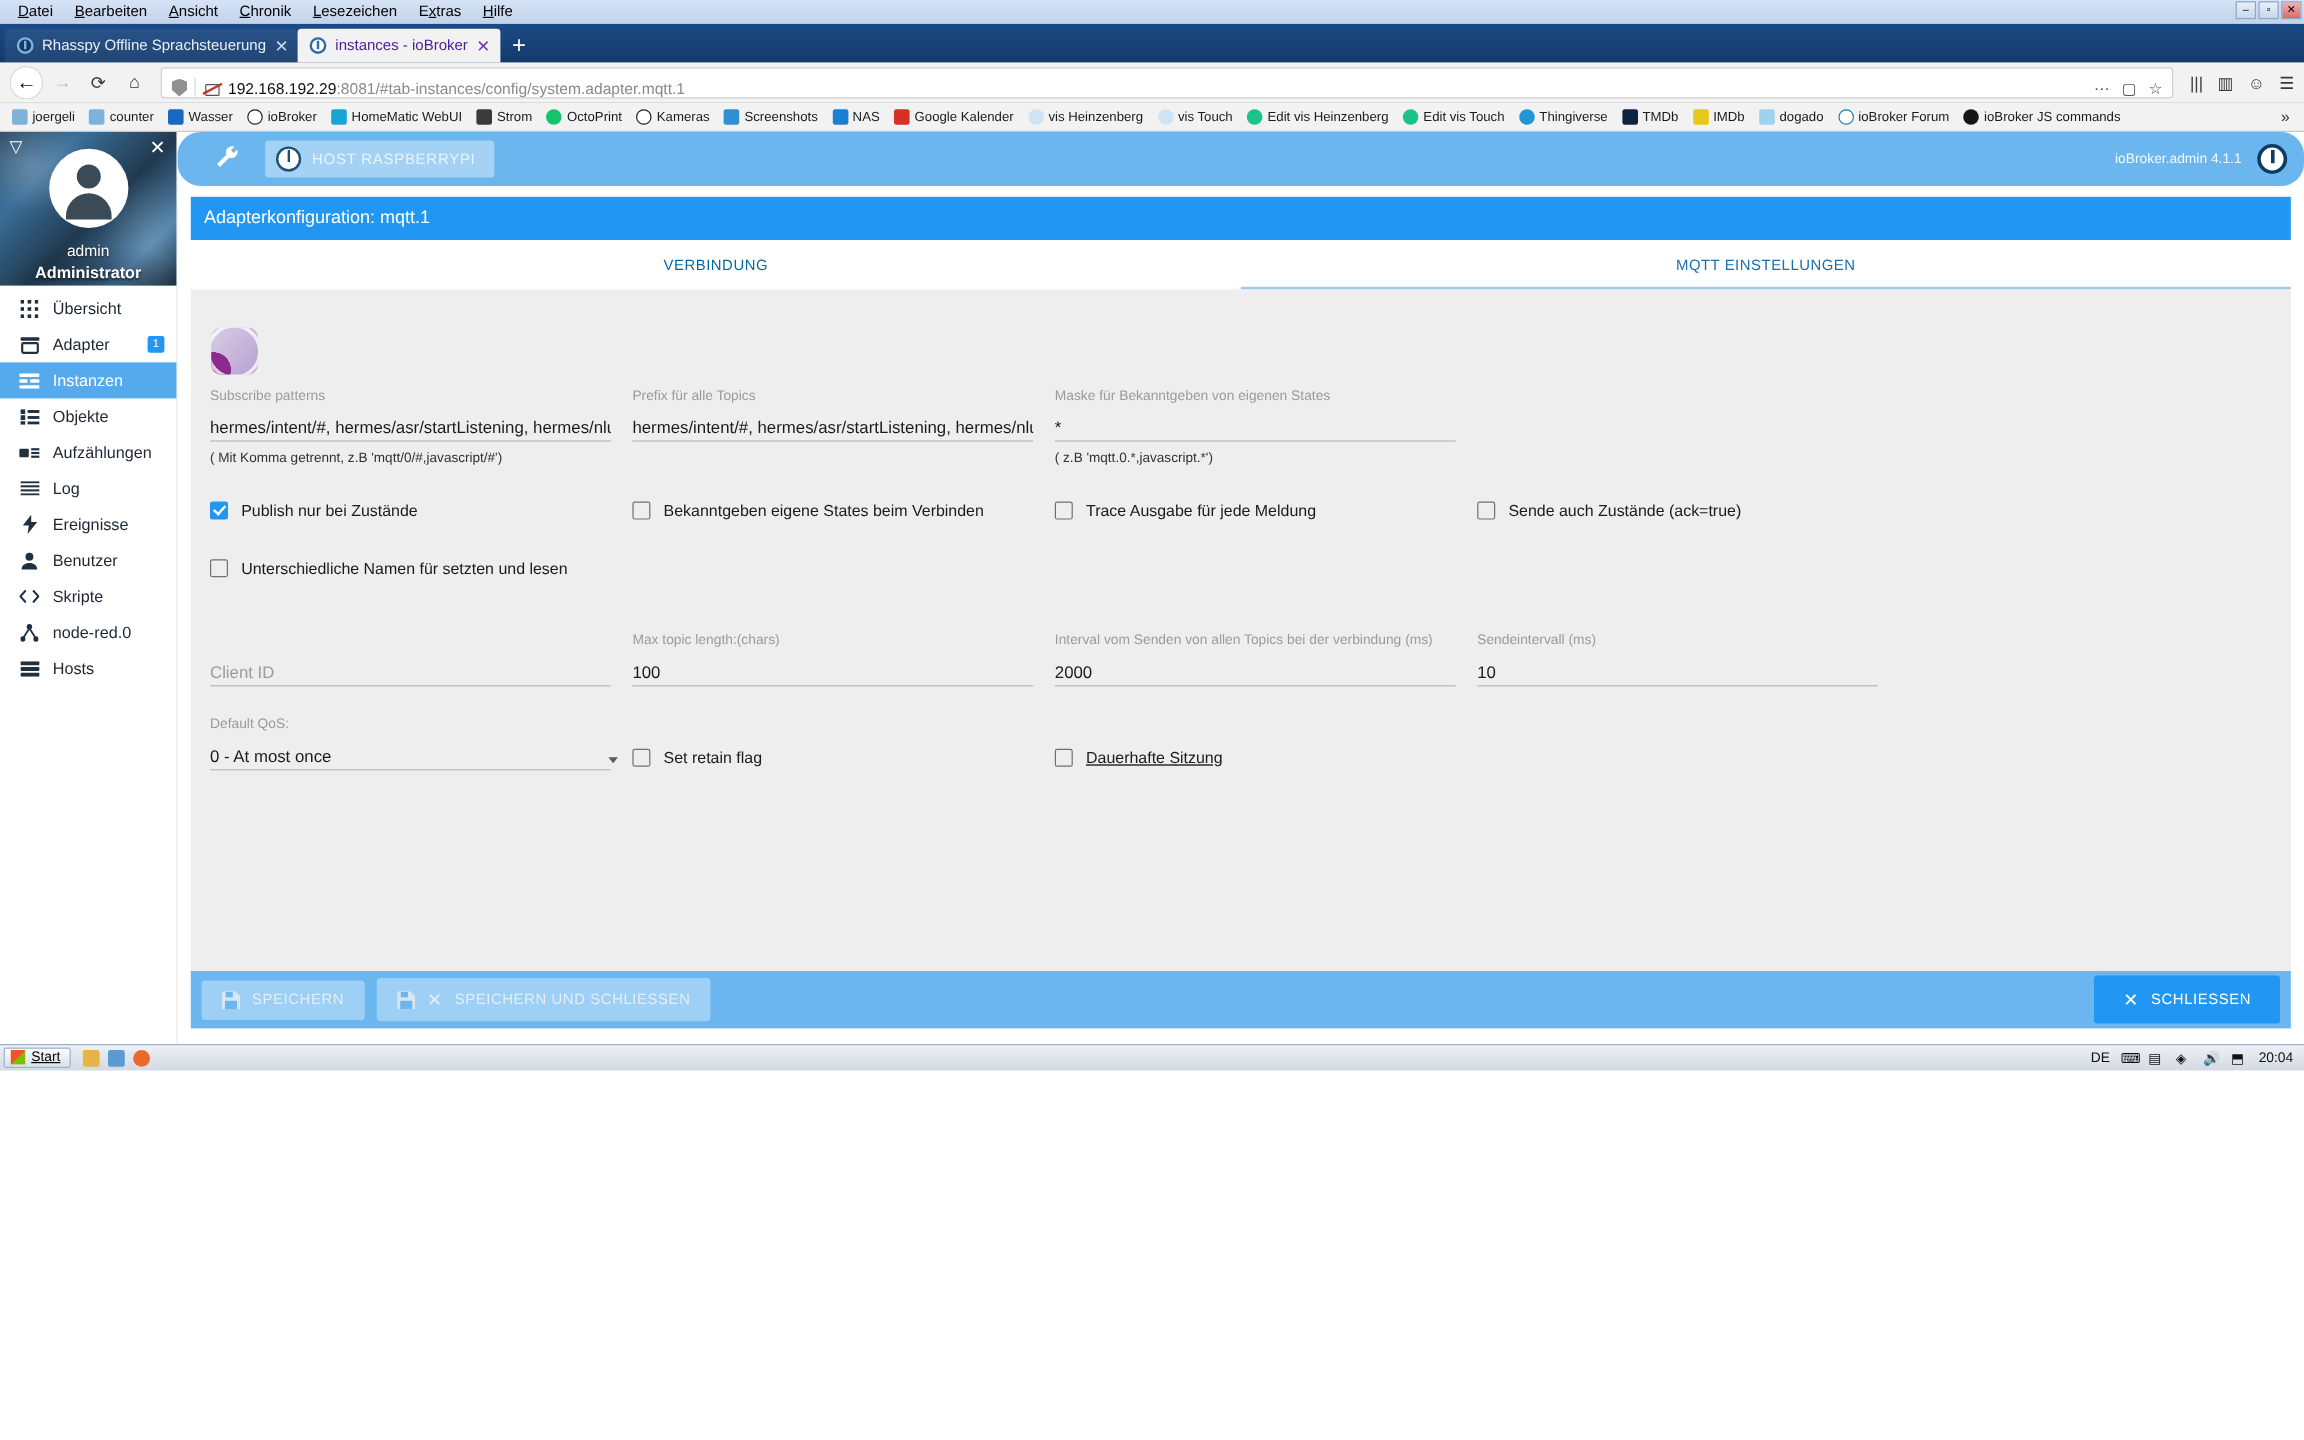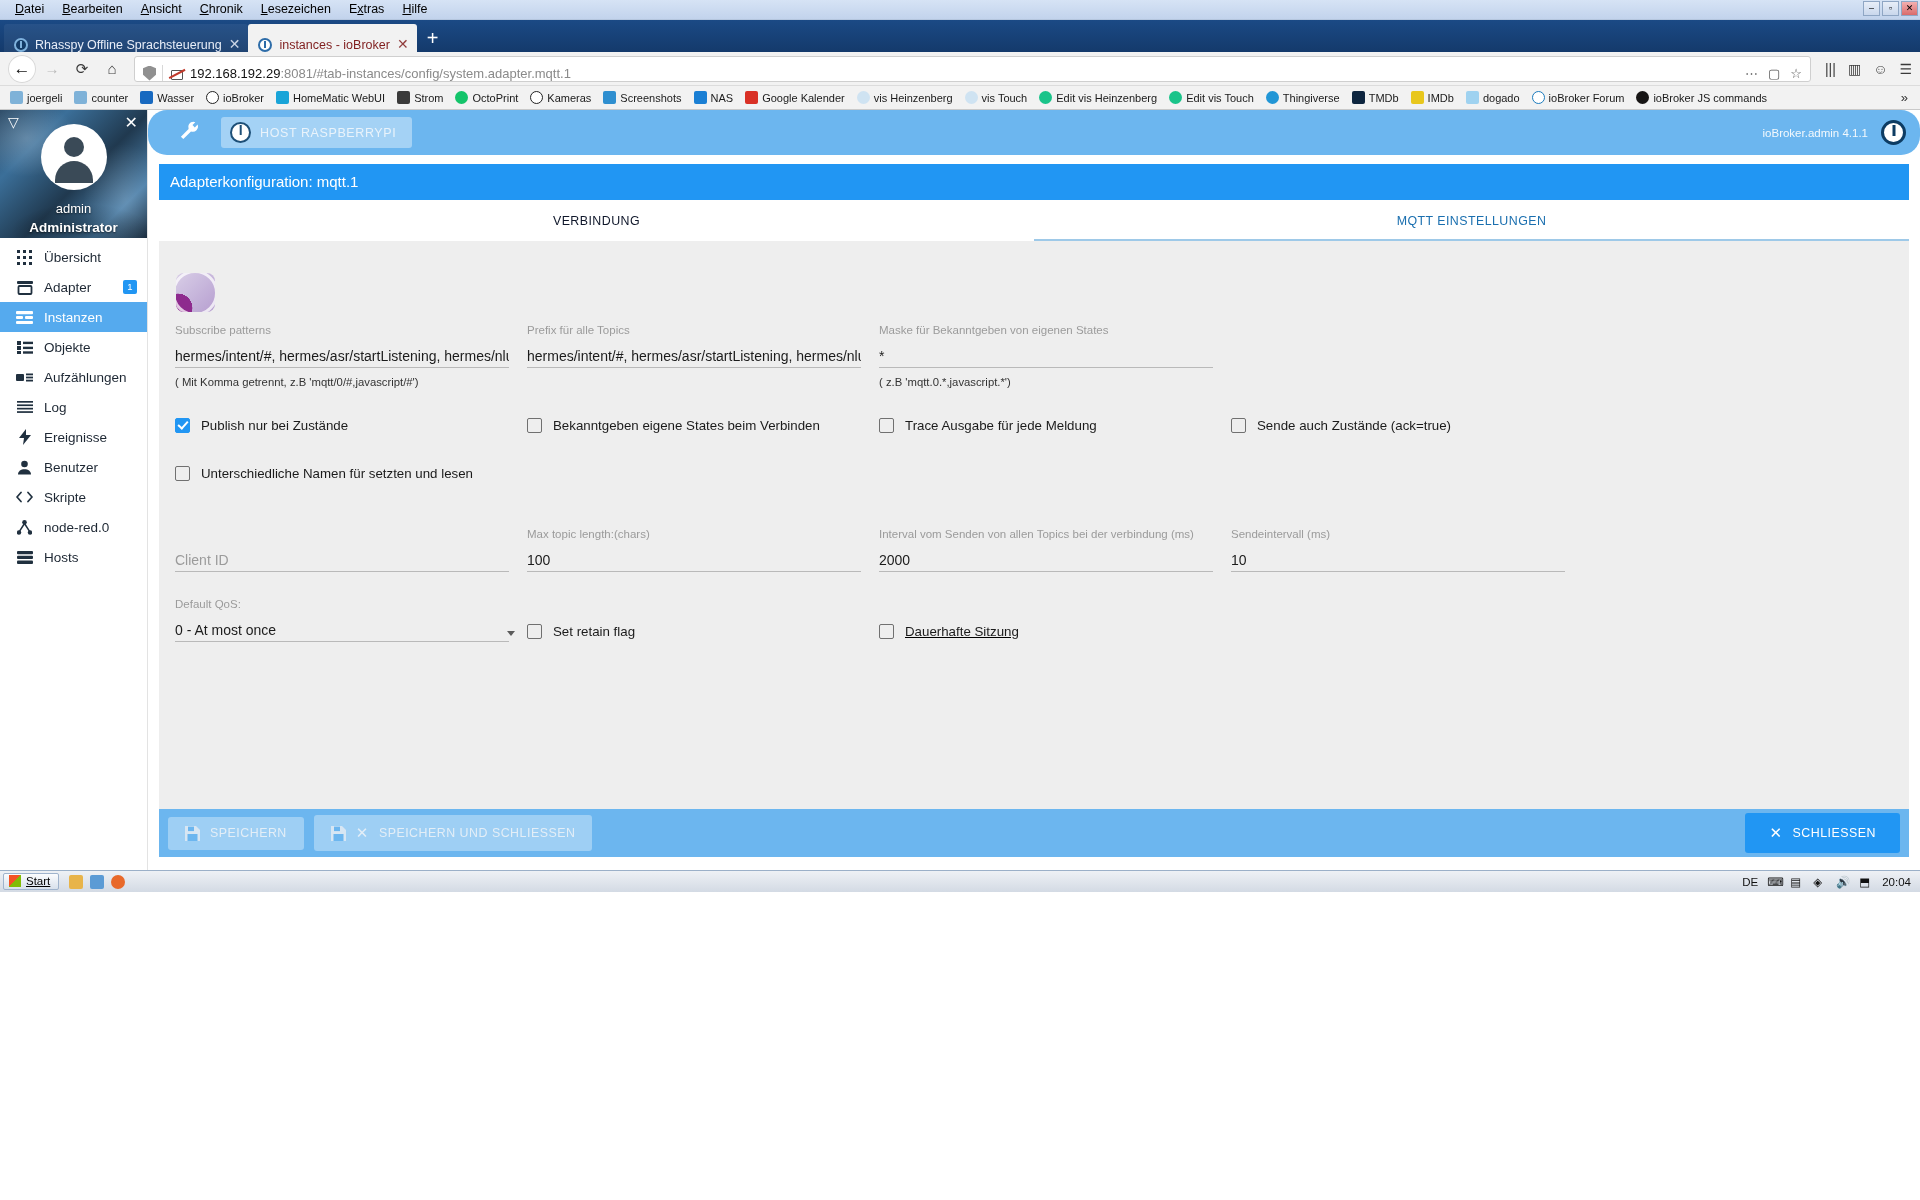--- a/index.html
+++ b/index.html
@@ -51,28 +51,28 @@
   .tabstrip {
     height: 32px;
     background: #0f3a6e;
     background: linear-gradient(to bottom,#1b4a85,#143a6b);
     display: flex; align-items: flex-end;
     padding-left: 4px;
     position: relative;
   }
   .btab {
     height: 28px; min-width: 120px; max-width: 260px;
-    display: flex; align-items: flex-end; gap: 7px;
+    display: flex; align-items: center; gap: 7px;
     padding: 0 8px 0 10px;
     font-size: 12.5px;
     border-top-left-radius: 3px; border-top-right-radius: 3px;
     white-space: nowrap; overflow: hidden;
   }
   .btab.inactive { color: #e8eef8; background: rgba(255,255,255,0.06); }
-  .btab.active { color: #7f1d1d; background: #f2f2f2; }
+  .btab.active { color: #4c1d95; background: #f2f2f2; }
   .btab .favicon {
     width: 14px; height: 14px; flex: 0 0 14px;
     border-radius: 50%;
     border: 2px solid #2d6ca8;
     position: relative; background: #fff;
   }
   .btab.inactive .favicon { border-color: #7fb2dd; background: #123a66; }
   .btab .favicon::after {
     content: ""; position: absolute;
     left: 50%; top: 1px; transform: translateX(-50%);
@@ -248,21 +248,21 @@
   }
 
   .tabrow {
     margin: 0 11px; background:#fff;
     display:flex; height: 42px; align-items:stretch;
     border-bottom: 1px solid #eee;
   }
   .mtab {
     flex: 1 1 0; display:flex; align-items:center; justify-content:center;
     font-size: 12.4px; letter-spacing: .45px;
-    color:#0f172a; position:relative;
+    color:#0369a1; position:relative;
   }
   .mtab.sel { color:#1a6faf; }
   .mtab.sel::after{
     content:""; position:absolute; left:0; right:0; bottom:0; height:2.5px; background:#9ec9e8;
   }
 
   .formarea {
     flex:1 1 auto; background:#eeeeee; margin: 0 11px;
     padding: 28px 0 0 0; min-height:0; overflow:hidden; position:relative;
   }

